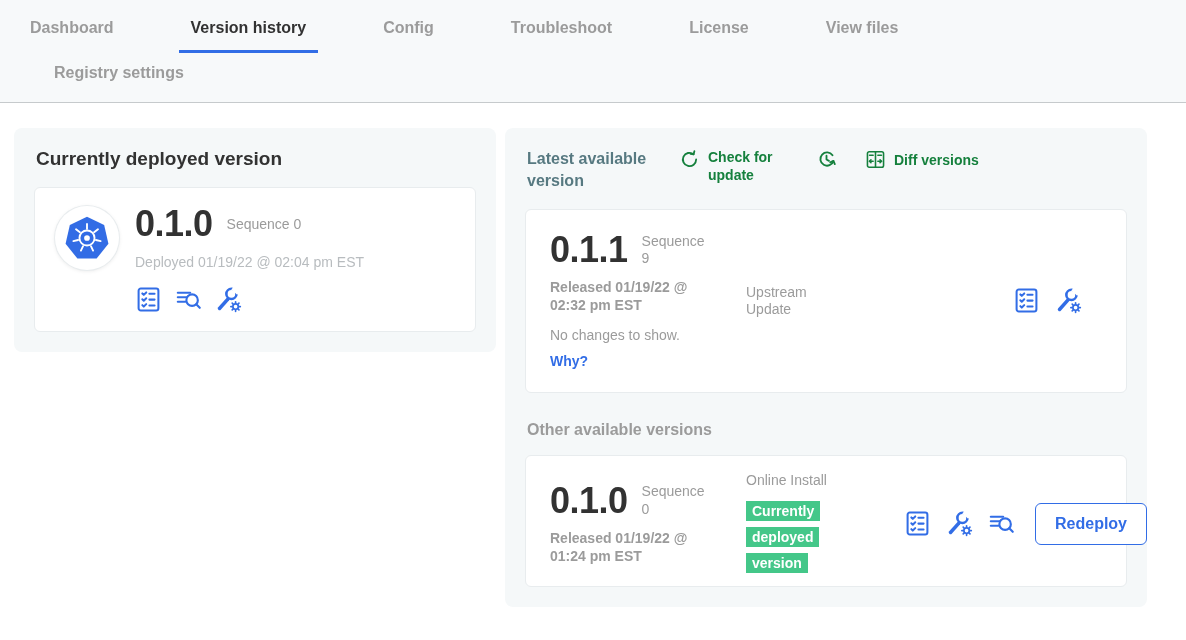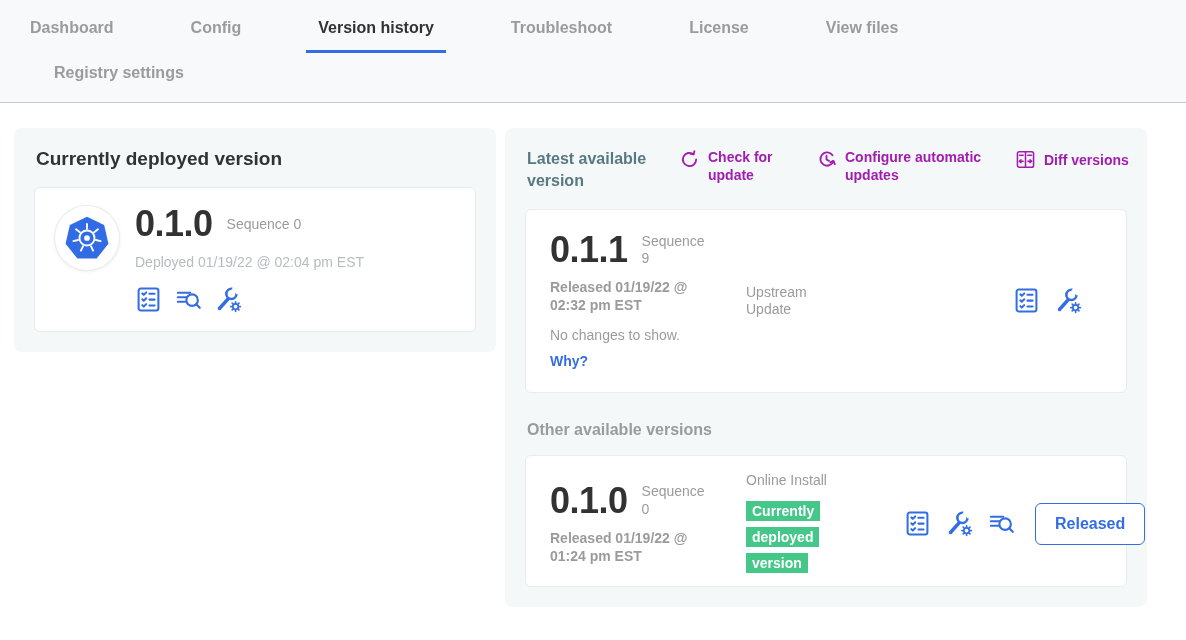--- a/index.html
+++ b/index.html
@@ -64,21 +64,21 @@
   .icon-btn svg { width: 100%; height: 100%; display: block; }
 
   
   .panel-header { display: flex; align-items: flex-start; margin: 0 0 18px 2px; }
   .title-slate {
     font-size: 16px; font-weight: 700; color: #577981;
     width: 152px; line-height: 1.35; margin: 0; flex-shrink: 0;
   }
   .header-link {
     display: flex; gap: 8px; align-items: flex-start;
-    color: #a21caf; font-size: 14px; font-weight: 700; line-height: 1.3;
+    color: #15803d; font-size: 14px; font-weight: 700; line-height: 1.3;
     cursor: pointer; text-decoration: none; margin-right: 28px;
   }
   .header-link:last-child { margin-right: 0; }
   .hdr-icon { width: 21px; height: 21px; flex-shrink: 0; margin-top: 1px; }
   .hdr-icon svg { width: 100%; height: 100%; display: block; }
   .lbl-narrow { width: 80px; }
   .lbl-mid { width: 142px; }
   .lbl-nowrap { white-space: nowrap; margin-top: 3px; }
 
   
@@ -114,22 +114,22 @@
     padding: 11px 19px; cursor: pointer;
   }
   .other-title { font-size: 16px; font-weight: 600; color: #9b9b9b; margin: 28px 0 16px 2px; }
 </style>
 </head>
 <body>
 
 <nav class="nav">
   <div class="tabs">
     <a class="tab">Dashboard</a>
+    <a class="tab active">Version history</a>
     <a class="tab">Config</a>
-    <a class="tab active">Version history</a>
     <a class="tab">Troubleshoot</a>
     <a class="tab">License</a>
     <a class="tab">View files</a>
     <span class="tab-row-break"></span>
     <a class="tab second-row">Registry settings</a>
   </div>
 </nav>
 
 <main class="content">
 
@@ -219,21 +219,20 @@
       </a>
 
       <a class="header-link">
         <span class="hdr-icon">
           <svg viewBox="0 0 24 24" fill="none" stroke="currentColor" stroke-width="2.1" stroke-linecap="round" stroke-linejoin="round">
             <path d="M18.9 7.2a7.6 7.6 0 1 0 1 6.4"></path>
             <polyline points="12,7.6 12,12 14.8,13.6"></polyline>
             <polyline points="21.5,17.3 19.9,13.6 16.3,15.2"></polyline>
           </svg>
         </span>
-        <span class="lbl-mid">Configure automatic updates</span>
       </a>
 
       <a class="header-link">
         <span class="hdr-icon">
           <svg viewBox="0 0 24 24" fill="none" stroke="currentColor" stroke-width="1.8" stroke-linecap="round" stroke-linejoin="round">
             <rect x="2.8" y="3.2" width="18.4" height="17.6" rx="2"></rect>
             <line x1="12" y1="3.2" x2="12" y2="20.8"></line>
             <line x1="5.2" y1="7.2" x2="9.3" y2="7.2"></line>
             <line x1="14.7" y1="7.2" x2="18.8" y2="7.2"></line>
             <line x1="5.2" y1="14" x2="9.3" y2="14"></line>
@@ -345,16 +344,16 @@
         <span class="icon-btn">
           <svg viewBox="0 0 24 24" fill="none" stroke="currentColor" stroke-width="1.9" stroke-linecap="round">
             <line x1="2.5" y1="6" x2="13.5" y2="6"></line>
             <line x1="2.5" y1="10" x2="10.5" y2="10"></line>
             <line x1="2.5" y1="14" x2="9" y2="14"></line>
             <circle cx="15.2" cy="12.6" r="5.1"></circle>
             <line x1="18.9" y1="16.3" x2="22" y2="19.4"></line>
           </svg>
         </span>
       </div>
-      <button class="btn-outline">Released</button>
+      <button class="btn-outline">Redeploy</button>
     </div>
   </section>
 </main>
 
 </body></html>

